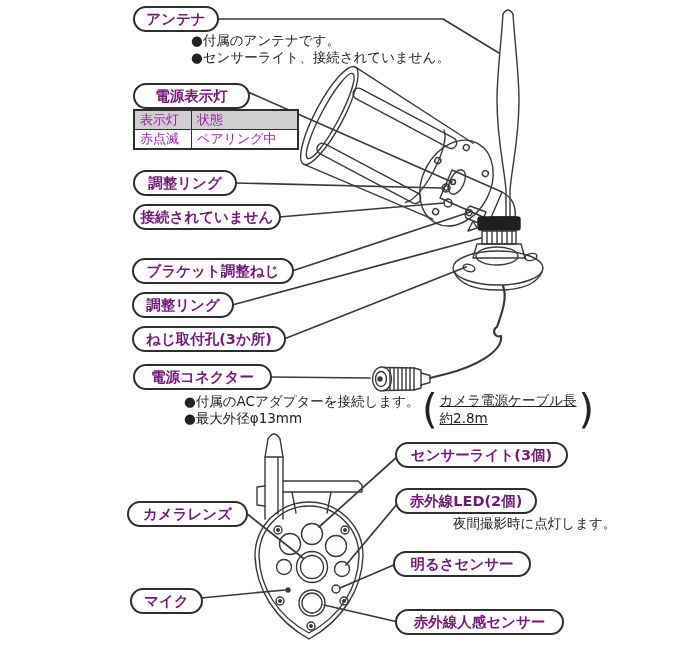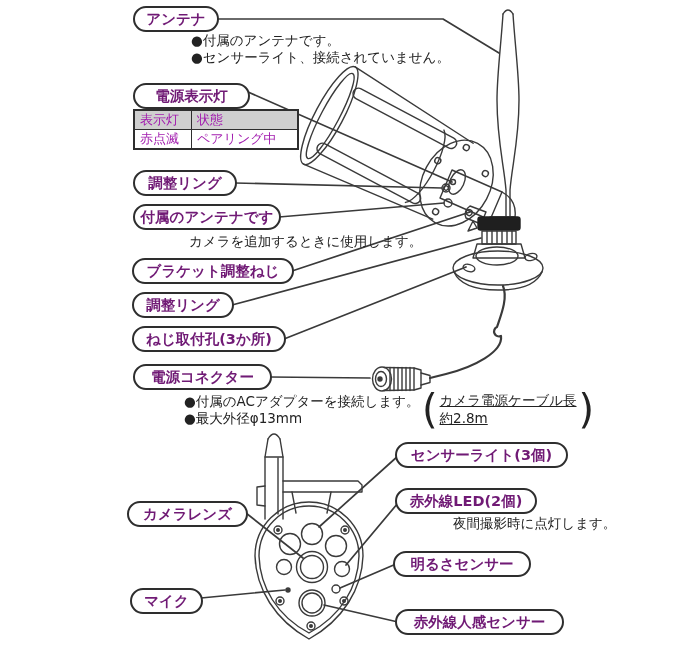--- a/index.html
+++ b/index.html
@@ -200,22 +200,21 @@
     </tr>
     <tr>
       <td>赤点滅</td>
       <td>ペアリング中</td>
     </tr>
   </tbody>
     </table>
 
   <div class="pill" style="left:133px;top:170px;width:104px">調整リング</div>
 
-  <div class="pill" style="left:133px;top:204px;width:148px">付属のアンテナです</div>
-  <div class="note" style="left:145px;top:233px">カメラを追加するときに使用します。</div>
+  <div class="pill" style="left:133px;top:204px;width:148px">接続されていません</div>
 
   <div class="pill" style="left:132px;top:292px;width:102px">調整リング</div>
 
   <div class="pill" style="left:132px;top:258px;width:162px">ブラケット調整ねじ</div>
 
   <div class="pill" style="left:132px;top:326px;width:154px">ねじ取付孔(3か所)</div>
 
   <div class="pill" style="left:133px;top:364px;width:139px">電源コネクター</div>
   <div class="note" style="left:140px;top:393px">●付属のACアダプターを接続します。</div>
   <div class="note" style="left:140px;top:410px">●最大外径φ13mm</div>

